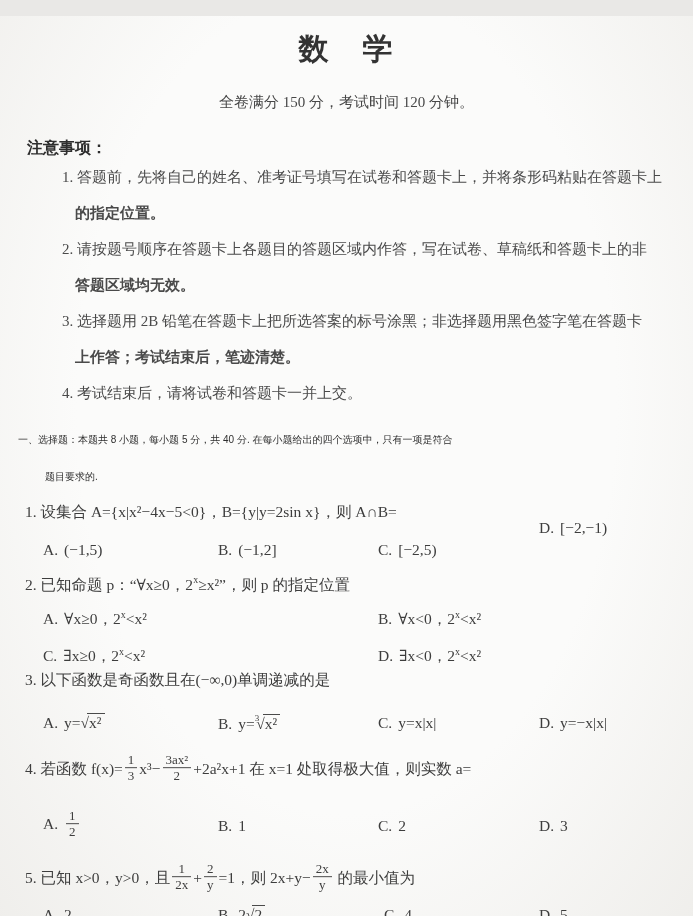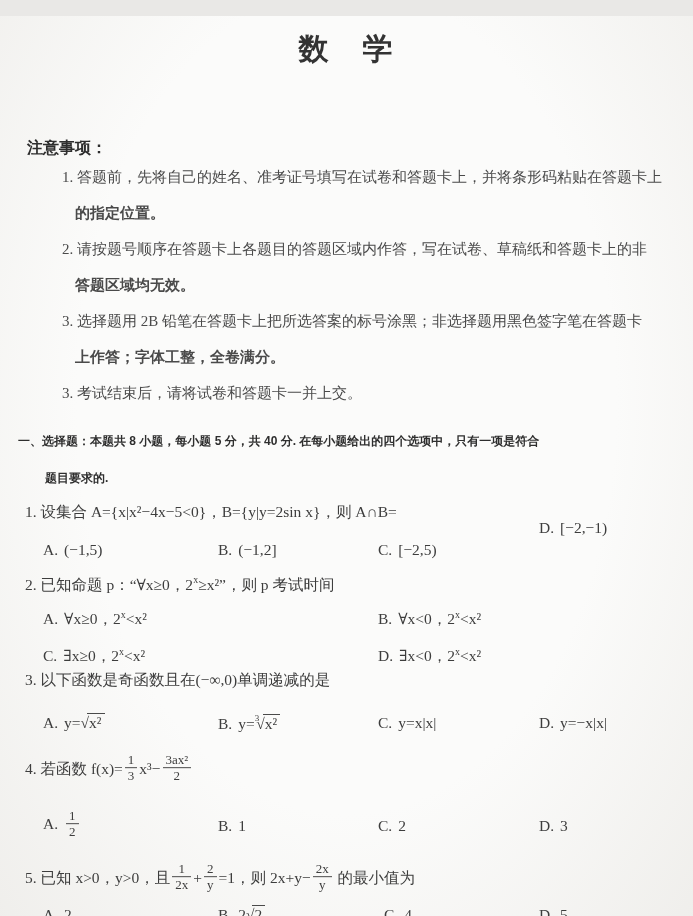--- a/index.html
+++ b/index.html
@@ -21,21 +21,21 @@
   .subtitle{left:0;right:0;top:77px;text-align:center;font-size:15px;color:#474747;}
   .notice-head{
     left:27px;top:122px;font-size:16px;font-weight:bold;color:#2e2e2e;
     font-family:Liberation Serif, serif;
   }
   .nline{position:absolute;white-space:pre;font-size:15px;color:#4a4a4a;}
   .nfirst{left:62px;}
   .ncont{left:75px;font-weight:bold;}
   .sec{
     font-family:"Liberation Sans","DejaVu Sans",sans-serif;
-    font-weight:bold;font-size:12px;color:#2e2e2e;white-space:pre;position:absolute;
+    font-weight:normal;font-size:10px;color:#2e2e2e;white-space:pre;position:absolute;
   }
   .stem{position:absolute;left:25px;font-size:15.5px;white-space:pre;transform:translateY(-50%);}
   .opt{position:absolute;font-size:15.5px;white-space:pre;transform:translateY(-50%);}
   .olab{margin-right:6px;}
   .t{white-space:pre;}
   sup{font-size:10px;}
   .frac{
     display:inline-block;vertical-align:middle;text-align:center;
     font-size:13px;line-height:1.18;margin:0 2px;position:relative;top:-2px;
   }
@@ -44,49 +44,50 @@
   .sqrt{display:inline-block;white-space:nowrap;}
   .sqrt .ridx{font-size:9px;vertical-align:8px;margin-right:-3px;}
   .sqrt .rsign{letter-spacing:-1px;}
   .sqrt .rad{border-top:1.2px solid #4a4a4a;padding:0 3px 0 2px;margin-left:-1px;}
 </style>
 </head>
 <body>
 
 <div class="page">
   <h1 class="abs title" style="margin:0">数　学</h1>
+  <div class="abs subtitle">全卷满分 150 分，考试时间 120 分钟。</div>
   <div class="abs notice-head">注意事项：</div>
   <div id="notices">
       <div class="nline nfirst" style="top: 152px;">1. 答题前，先将自己的姓名、准考证号填写在试卷和答题卡上，并将条形码粘贴在答题卡上</div>
       <div class="nline ncont" style="top: 188px;">的指定位置。</div>
       <div class="nline nfirst" style="top: 224px;">2. 请按题号顺序在答题卡上各题目的答题区域内作答，写在试卷、草稿纸和答题卡上的非</div>
       <div class="nline ncont" style="top: 260px;">答题区域均无效。</div>
       <div class="nline nfirst" style="top: 296px;">3. 选择题用 2B 铅笔在答题卡上把所选答案的标号涂黑；非选择题用黑色签字笔在答题卡</div>
-      <div class="nline ncont" style="top: 332px;">上作答；字体工整，全卷满分。</div>
-      <div class="nline nfirst" style="top: 368px;">3. 考试结束后，请将试卷和答题卡一并上交。</div>
+      <div class="nline ncont" style="top: 332px;">上作答；考试结束后，笔迹清楚。</div>
+      <div class="nline nfirst" style="top: 368px;">4. 考试结束后，请将试卷和答题卡一并上交。</div>
     </div>
   <div class="sec" style="left:18px;top:417px">一、选择题：本题共 8 小题，每小题 5 分，共 40 分. 在每小题给出的四个选项中，只有一项是符合</div>
   <div class="sec" style="left:45px;top:454px">题目要求的.</div>
   <div id="questions">
       <div class="stem" style="top: 496px;"><span class="t">1. 设集合 A={x|x²−4x−5&lt;0}，B={y|y=2sin x}，则 A∩B=</span></div>
       <span class="opt" style="left: 43px; top: 534px; text-align: center;"><span class="olab">A.</span><span><span class="t">(−1,5)</span></span></span>
       <span class="opt" style="left: 218px; top: 534px;"><span class="olab">B.</span><span><span class="t">(−1,2]</span></span></span>
       <span class="opt" style="left: 378px; top: 534px;"><span class="olab">C.</span><span><span class="t">[−2,5)</span></span></span>
       <span class="opt" style="left: 539px; top: 512px;"><span class="olab">D.</span><span><span class="t">[−2,−1)</span></span></span>
-      <div class="stem" style="top: 569px;"><span class="t">2. 已知命题 p：“∀x≥0，2</span><sup>x</sup><span class="t">≥x²”，则 p 考试时间</span></div>
+      <div class="stem" style="top: 569px;"><span class="t">2. 已知命题 p：“∀x≥0，2</span><sup>x</sup><span class="t">≥x²”，则 p 的指定位置</span></div>
       <span class="opt" style="left: 43px; top: 604px;"><span class="olab">A.</span><span><span class="t">∀x≥0，2</span><sup>x</sup><span class="t">&lt;x²</span></span></span>
       <span class="opt" style="left: 378px; top: 604px;"><span class="olab">B.</span><span><span class="t">∀x&lt;0，2</span><sup>x</sup><span class="t">&lt;x²</span></span></span>
       <span class="opt" style="left: 43px; top: 641px;"><span class="olab">C.</span><span><span class="t">∃x≥0，2</span><sup>x</sup><span class="t">&lt;x²</span></span></span>
       <span class="opt" style="left: 378px; top: 641px; text-align: right;"><span class="olab">D.</span><span><span class="t">∃x&lt;0，2</span><sup>x</sup><span class="t">&lt;x²</span></span></span>
       <div class="stem" style="top: 664px;"><span class="t">3. 以下函数是奇函数且在(−∞,0)单调递减的是</span></div>
       <span class="opt" style="left: 43px; top: 707px;"><span class="olab">A.</span><span><span class="t">y=</span><span class="sqrt"><span class="rsign">√</span><span class="rad">x²</span></span></span></span>
       <span class="opt" style="left: 218px; top: 707px;"><span class="olab">B.</span><span><span class="t">y=</span><span class="sqrt"><sup class="ridx">3</sup><span class="rsign">√</span><span class="rad">x²</span></span></span></span>
       <span class="opt" style="left: 378px; top: 707px;"><span class="olab">C.</span><span><span class="t">y=x|x|</span></span></span>
       <span class="opt" style="left: 539px; top: 707px;"><span class="olab">D.</span><span><span class="t">y=−x|x|</span></span></span>
-      <div class="stem" style="top: 754px;"><span class="t">4. 若函数 f(x)=</span><span class="frac"><span class="num">1</span><span class="den">3</span></span><span class="t">x³−</span><span class="frac"><span class="num">3ax²</span><span class="den">2</span></span></div>
+      <div class="stem" style="top: 754px;"><span class="t">4. 若函数 f(x)=</span><span class="frac"><span class="num">1</span><span class="den">3</span></span><span class="t">x³−</span><span class="frac"><span class="num">3ax²</span><span class="den">2</span></span><span class="t">+2a²x+1 在 x=1 处取得极大值，则实数 a=</span></div>
       <span class="opt" style="left: 43px; top: 810px;"><span class="olab">A.</span><span><span class="frac"><span class="num">1</span><span class="den">2</span></span></span></span>
       <span class="opt" style="left: 218px; top: 810px;"><span class="olab">B.</span><span><span class="t">1</span></span></span>
       <span class="opt" style="left: 378px; top: 810px;"><span class="olab">C.</span><span><span class="t">2</span></span></span>
       <span class="opt" style="left: 539px; top: 810px;"><span class="olab">D.</span><span><span class="t">3</span></span></span>
       <div class="stem" style="top: 863px;"><span class="t">5. 已知 x&gt;0，y&gt;0，且</span><span class="frac"><span class="num">1</span><span class="den">2x</span></span><span class="t">+</span><span class="frac"><span class="num">2</span><span class="den">y</span></span><span class="t">=1，则 2x+y−</span><span class="frac"><span class="num">2x</span><span class="den">y</span></span><span class="t"> 的最小值为</span></div>
       <span class="opt" style="left: 43px; top: 899px;"><span class="olab">A.</span><span><span class="t">2</span></span></span>
       <span class="opt" style="left: 218px; top: 899px;"><span class="olab">B.</span><span><span class="t">2</span><span class="sqrt"><span class="rsign">√</span><span class="rad">2</span></span></span></span>
       <span class="opt" style="left: 384px; top: 899px; font-family: Liberation Serif, serif;"><span class="olab">C.</span><span><span class="t">4</span></span></span>
       <span class="opt" style="left: 539px; top: 899px;"><span class="olab">D.</span><span><span class="t">5</span></span></span>
     </div>

